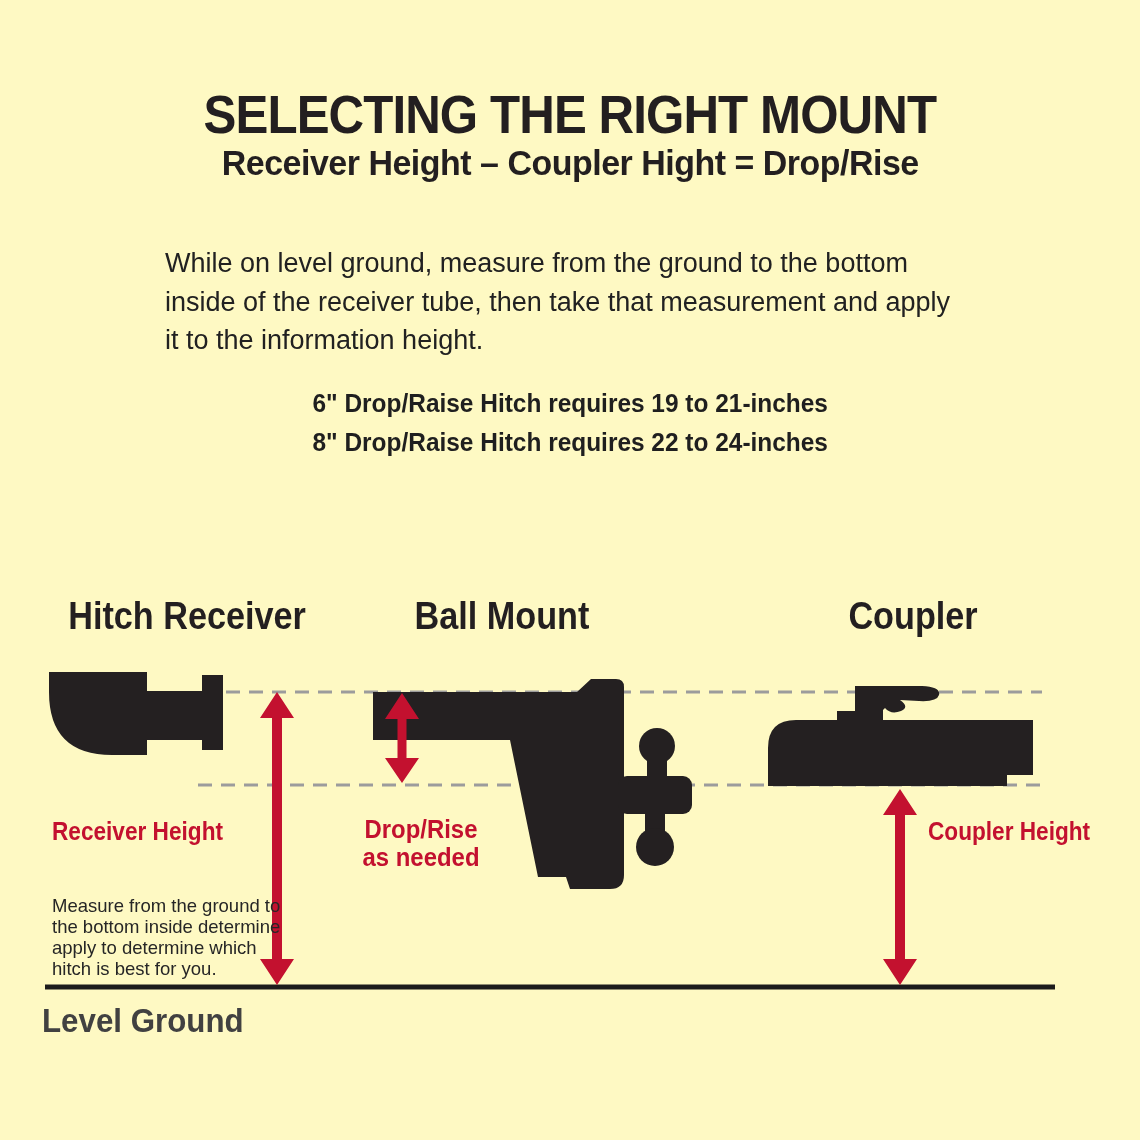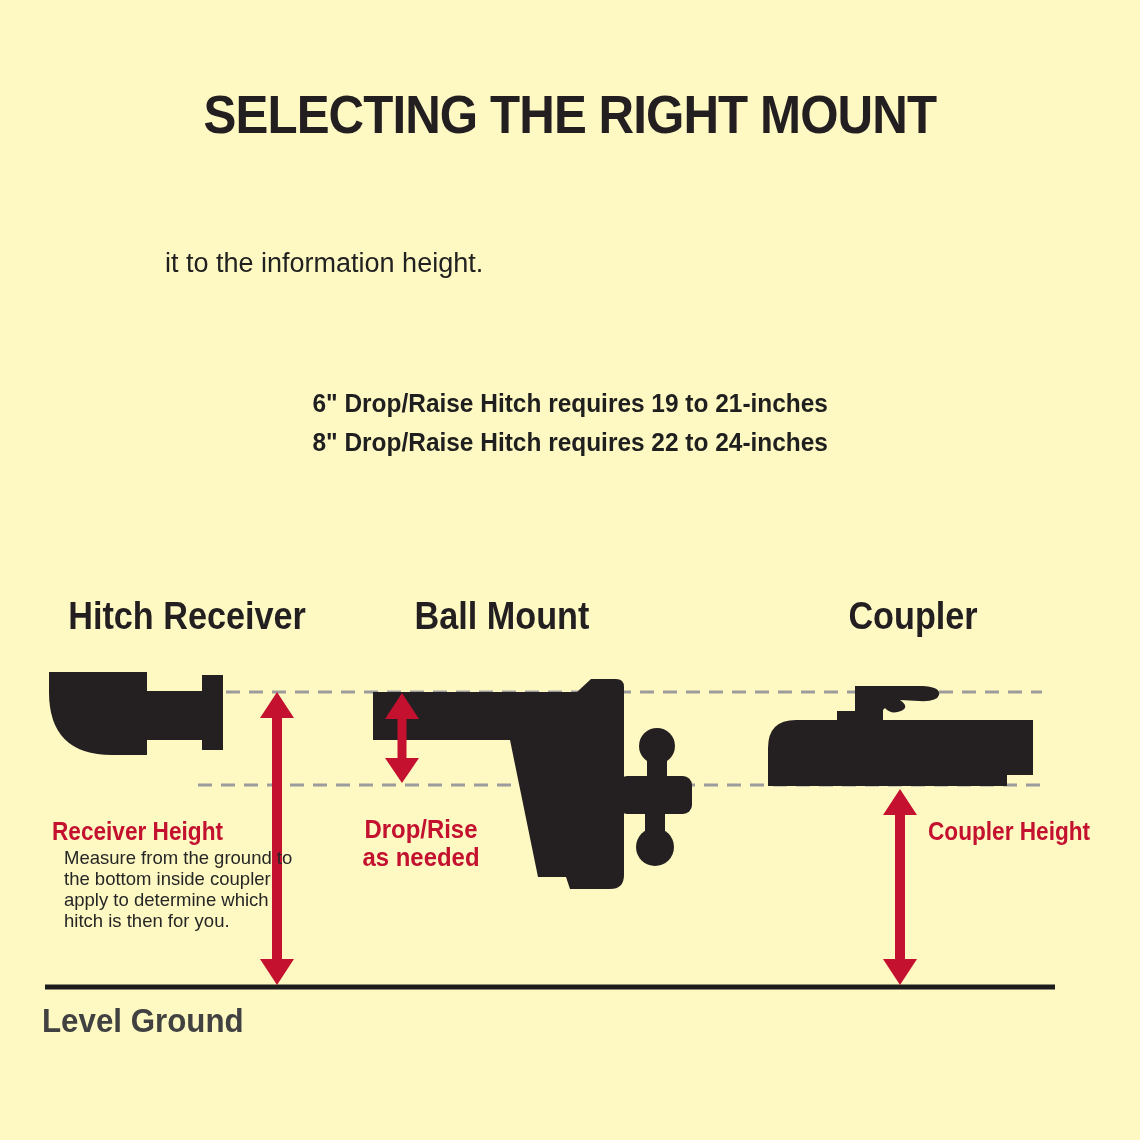--- a/index.html
+++ b/index.html
@@ -63,21 +63,21 @@
     font-size: 26px; font-weight: bold; color: #c3112f;
     white-space: nowrap; transform: scaleX(0.87); transform-origin: left center;
   }
   .ann-title.receiver { left: 52px; }
   .ann-title.coupler  { left: 928px; }
   .ann-desc {
     position: absolute; top: 847px;
     font-size: 18.5px; line-height: 21px; color: #262626;
     white-space: nowrap;
   }
-  .ann-desc.receiver { left: 64px; }
+  .ann-desc.receiver { left: 52px; margin-top: 48px; }
   .ann-desc.coupler  { left: 928px; }
   .ann-drop {
     position: absolute; left: 421px; top: 816px;
     font-size: 26px; font-weight: bold; color: #c3112f;
     line-height: 27.5px; text-align: center; white-space: nowrap;
     transform: translateX(-50%) scaleX(0.92);
   }
   
   .ground-label {
     position: absolute; left: 42px; top: 1001px;
@@ -86,22 +86,27 @@
   }
 </style>
 </head>
 <body>
 
 <div class="page">
 
   <div class="title-wrap">
     <span class="title-text">SELECTING THE RIGHT MOUNT</span>
   </div>
+  <div class="subtitle-wrap">
+    <span class="subtitle-text">Receiver Height – Coupler Hight = Drop/Rise</span>
+  </div>
 
   <div class="intro">
+    <div>While on level ground, measure from the ground to the bottom</div>
+    <div>inside of the receiver tube, then take that measurement and apply</div>
     <div>it to the information height.</div>
   </div>
 
   <div class="reqs">
     <div class="req-line"><span>6" Drop/Raise Hitch requires 19 to 21-inches</span></div>
     <div class="req-line"><span>8" Drop/Raise Hitch requires 22 to 24-inches</span></div>
   </div>
 
   <div class="part-label hitch">Hitch Receiver</div>
   <div class="part-label ball">Ball Mount</div>
@@ -131,23 +136,23 @@
     <line x1="45" y1="987" x2="1055" y2="987" stroke="#1c1c1c" stroke-width="5"></line>
 
     <path d="M277,692 L294,718 L282,718 L282,959 L294,959 L277,985 L260,959 L272,959 L272,718 L260,718 Z" fill="#c3112f"></path>
     <path d="M402,693 L419,719 L406.5,719 L406.5,758 L419,758 L402,783 L385,758 L397.5,758 L397.5,719 L385,719 Z" fill="#c3112f"></path>
     <path d="M900,789 L917,815 L905,815 L905,959 L917,959 L900,985 L883,959 L895,959 L895,815 L883,815 Z" fill="#c3112f"></path>
   </svg>
 
   <div class="ann-title receiver">Receiver Height</div>
   <div class="ann-desc receiver">
     <div>Measure from the ground to</div>
-    <div>the bottom inside coupler</div>
+    <div>the bottom inside determine</div>
     <div>apply to determine which</div>
-    <div>hitch is then for you.</div>
+    <div>hitch is best for you.</div>
   </div>
 
   <div class="ann-drop">
     <div>Drop/Rise</div>
     <div>as needed</div>
   </div>
 
   <div class="ann-title coupler">Coupler Height</div>
 
   <div class="ground-label">Level Ground</div>

